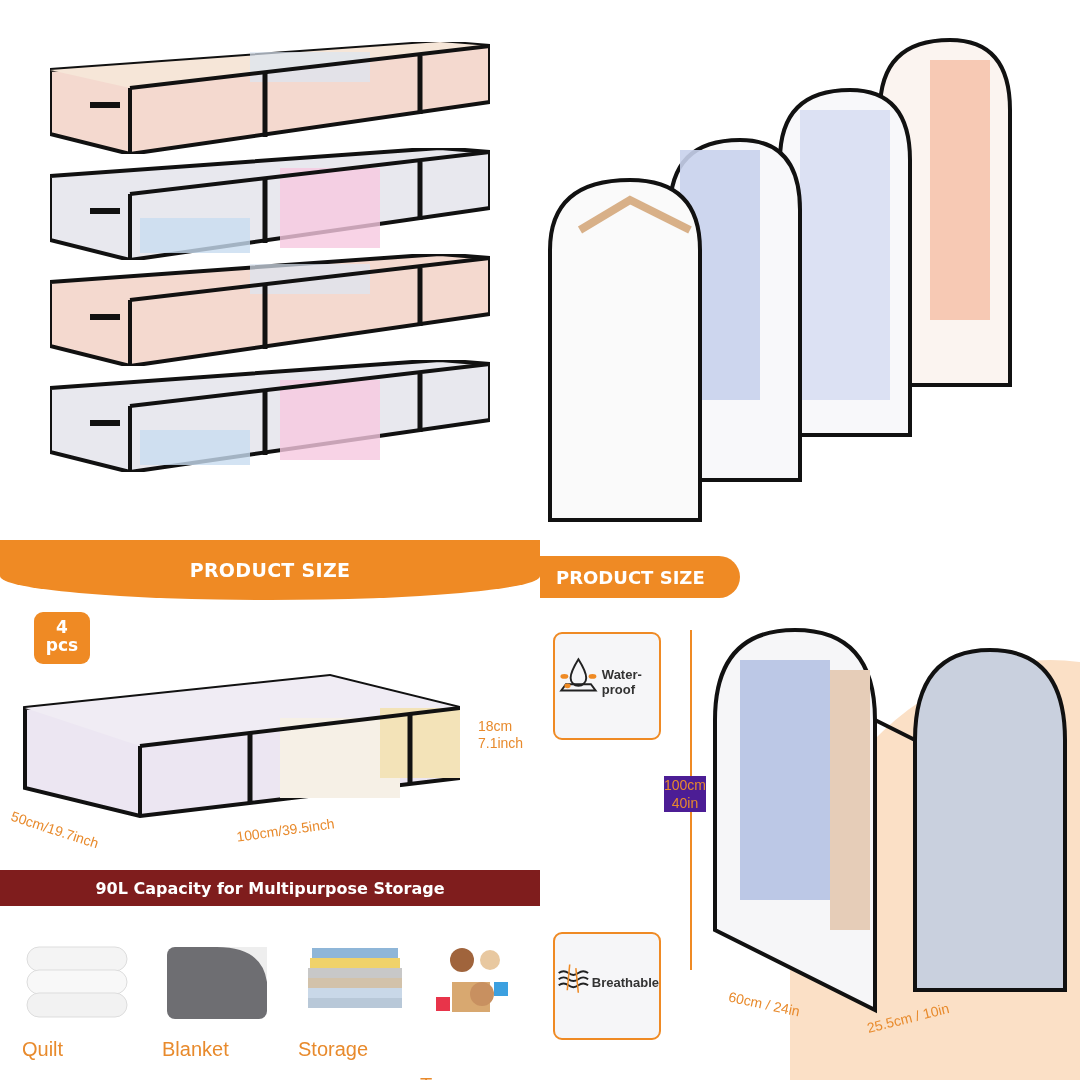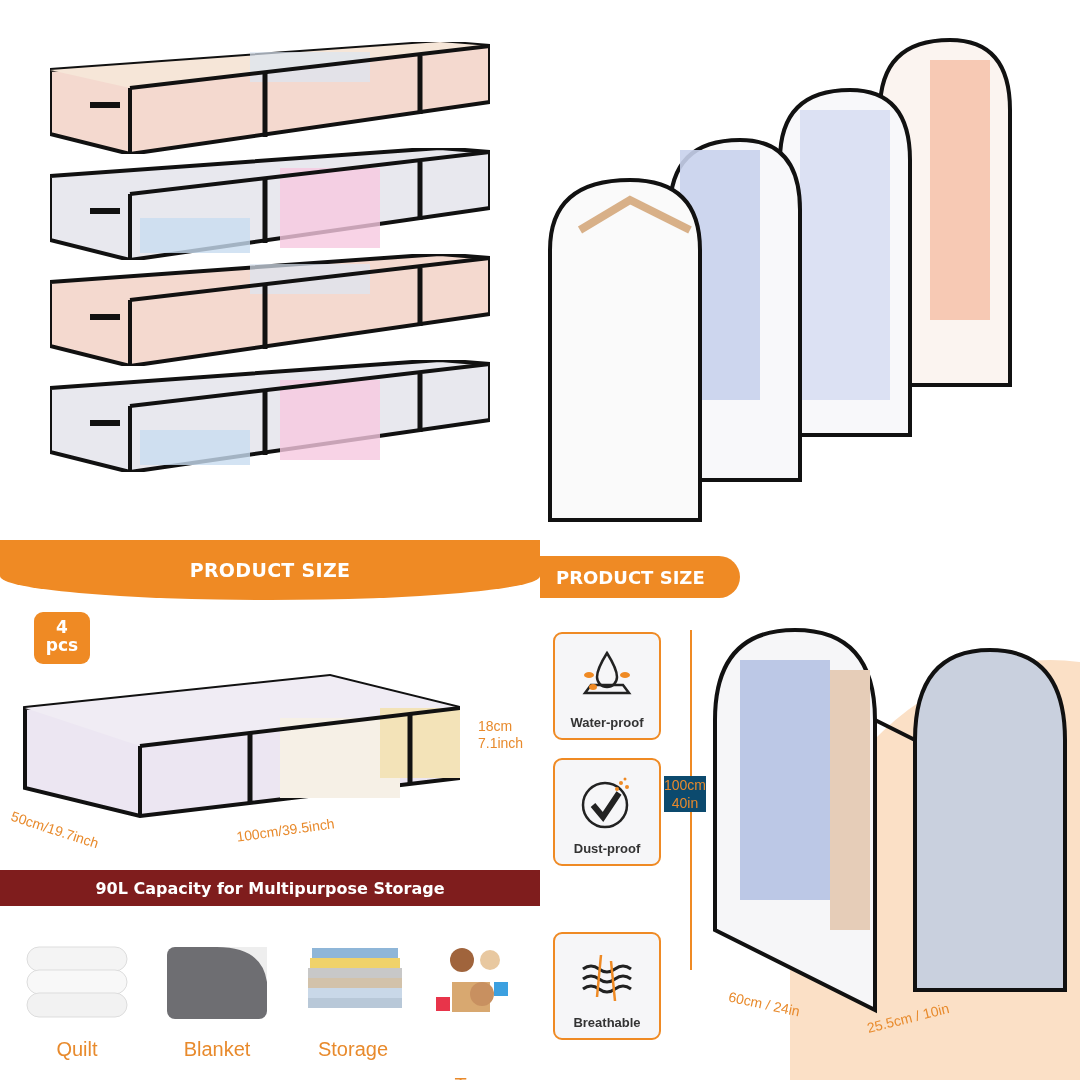--- a/index.html
+++ b/index.html
@@ -8,22 +8,22 @@
 .abs{position:absolute}
 
 .bin{position:absolute;left:50px;width:440px;height:112px}
 .bin svg{width:100%;height:100%}
 
 .banner-left{left:0;top:540px;width:540px;height:60px;background:#ef8a24;border-bottom-left-radius:50% 40%;border-bottom-right-radius:50% 40%;display:flex;align-items:center;justify-content:center;color:#fff;font-weight:bold;font-size:19px;letter-spacing:.3px}
 .banner-right{left:540px;top:556px;width:200px;height:42px;background:#ef8a24;border-radius:0 22px 22px 0;display:flex;align-items:center;padding-left:16px;color:#fff;font-weight:bold;font-size:18px}
 .pcs{left:34px;top:612px;width:56px;height:52px;background:#ef8a24;border-radius:9px;color:#fff;font-weight:bold;text-align:center;line-height:18px;padding-top:6px;font-size:17px}
 .cap-bar{left:0;top:870px;width:540px;height:36px;background:#7f1d1d;color:#fff;font-weight:bold;font-size:16px;display:flex;align-items:center;justify-content:center}
 .dim{color:#e88a2c;font-size:14px;font-family:"Liberation Sans",sans-serif}
-.use-label{color:#e88a2c;font-size:20px;font-family:"Liberation Sans",sans-serif;text-align:center;width:110px}
-.feat{left:553px;width:108px;height:108px;border:2px solid #ef8a24;border-radius:9px;background:#f6f6f8;display:flex;flex-direction:column;align-items:center;justify-content:flex-end;padding-bottom:8px}
+.use-label{color:#e88a2c;font-size:20px;font-family:"Liberation Sans",sans-serif;text-align:left;width:110px}
+.feat{left:553px;width:108px;height:108px;border:2px solid #ef8a24;border-radius:9px;background:#f6f6f8;display:flex;flex-direction:row;align-items:center;justify-content:flex-end;padding-bottom:8px}
 .feat svg{width:60px;height:60px;margin-bottom:8px}
 .feat span{font-size:13px;font-weight:bold;color:#333;font-family:"Liberation Sans",sans-serif}
 .peach{left:790px;top:540px;width:290px;height:540px;background:#fbe0c6;clip-path:ellipse(300px 420px at 260px 540px)}
 </style>
 </head>
 <body>
 
 <div class="stage">
 
   <div>
@@ -159,44 +159,33 @@
   <div class="abs feat" style="top:632px">
     <svg viewBox="0 0 60 60">
         <path d="M30 6 Q40 22 40 30 A10 10 0 0 1 20 30 Q20 22 30 6Z" fill="none" stroke="#222" stroke-width="2.5"></path>
         <path d="M8 46 L14 38 H46 L52 46 Z" fill="none" stroke="#222" stroke-width="2.5"></path>
         <ellipse cx="12" cy="28" rx="5" ry="3" fill="#ef8a24"></ellipse>
         <ellipse cx="48" cy="28" rx="5" ry="3" fill="#ef8a24"></ellipse>
         <ellipse cx="16" cy="40" rx="4" ry="3" fill="#ef8a24"></ellipse>
       </svg>
     <span>Water-proof</span>
   </div>
-  <div class="abs feat" style="top:758px">
-    <svg viewBox="0 0 60 60">
-        <circle cx="28" cy="32" r="22" fill="none" stroke="#222" stroke-width="2.5"></circle>
-        <path d="M16 32 L26 44 L42 20" fill="none" stroke="#222" stroke-width="6"></path>
-        <circle cx="44" cy="10" r="2" fill="#ef8a24"></circle>
-        <circle cx="50" cy="14" r="2" fill="#ef8a24"></circle>
-        <circle cx="40" cy="16" r="2" fill="#ef8a24"></circle>
-        <circle cx="48" cy="6" r="1.5" fill="#ef8a24"></circle>
-      </svg>
-    <span>Dust-proof</span>
-  </div>
   <div class="abs feat" style="top:932px">
     <svg viewBox="0 0 60 60">
         <path d="M6 22 Q14 16 22 22 T38 22 T54 22" fill="none" stroke="#222" stroke-width="3"></path>
         <path d="M6 32 Q14 26 22 32 T38 32 T54 32" fill="none" stroke="#222" stroke-width="3"></path>
         <path d="M6 42 Q14 36 22 42 T38 42 T54 42" fill="none" stroke="#222" stroke-width="3"></path>
         <path d="M20 50 L24 8" stroke="#ef8a24" stroke-width="2.5"></path>
         <path d="M38 54 L34 14" stroke="#ef8a24" stroke-width="2.5"></path>
       </svg>
     <span>Breathable</span>
   </div>
 
   <div class="abs" style="left:690px;top:630px;width:2px;height:340px;background:#ef8a24"></div>
-  <div class="abs dim" style="left:664px;top:776px;line-height:18px;text-align:center;background:#0c4a6e">
+  <div class="abs dim" style="left:664px;top:776px;line-height:18px;text-align:center;background:#4c1d95">
     <div>100cm</div>
     <div>40in</div>
   </div>
 
   <svg class="abs" style="left:700px;top:600px" width="380" height="420" viewBox="0 0 380 420">
     <path d="M215 390 V140 Q215 50 290 50 Q365 50 365 140 V390 Z" fill="#c9d0de" stroke="#111" stroke-width="4"></path>
     <path d="M15 330 V120 Q15 30 95 30 Q175 30 175 120 V410 Z" fill="#f6f6f8" stroke="#111" stroke-width="4"></path>
     <rect x="40" y="60" width="90" height="240" fill="#bcc8e6"></rect>
     <rect x="130" y="70" width="40" height="260" fill="#e6cdb8"></rect>
     <line x1="175" y1="120" x2="175" y2="410" stroke="#111" stroke-width="4"></line>

